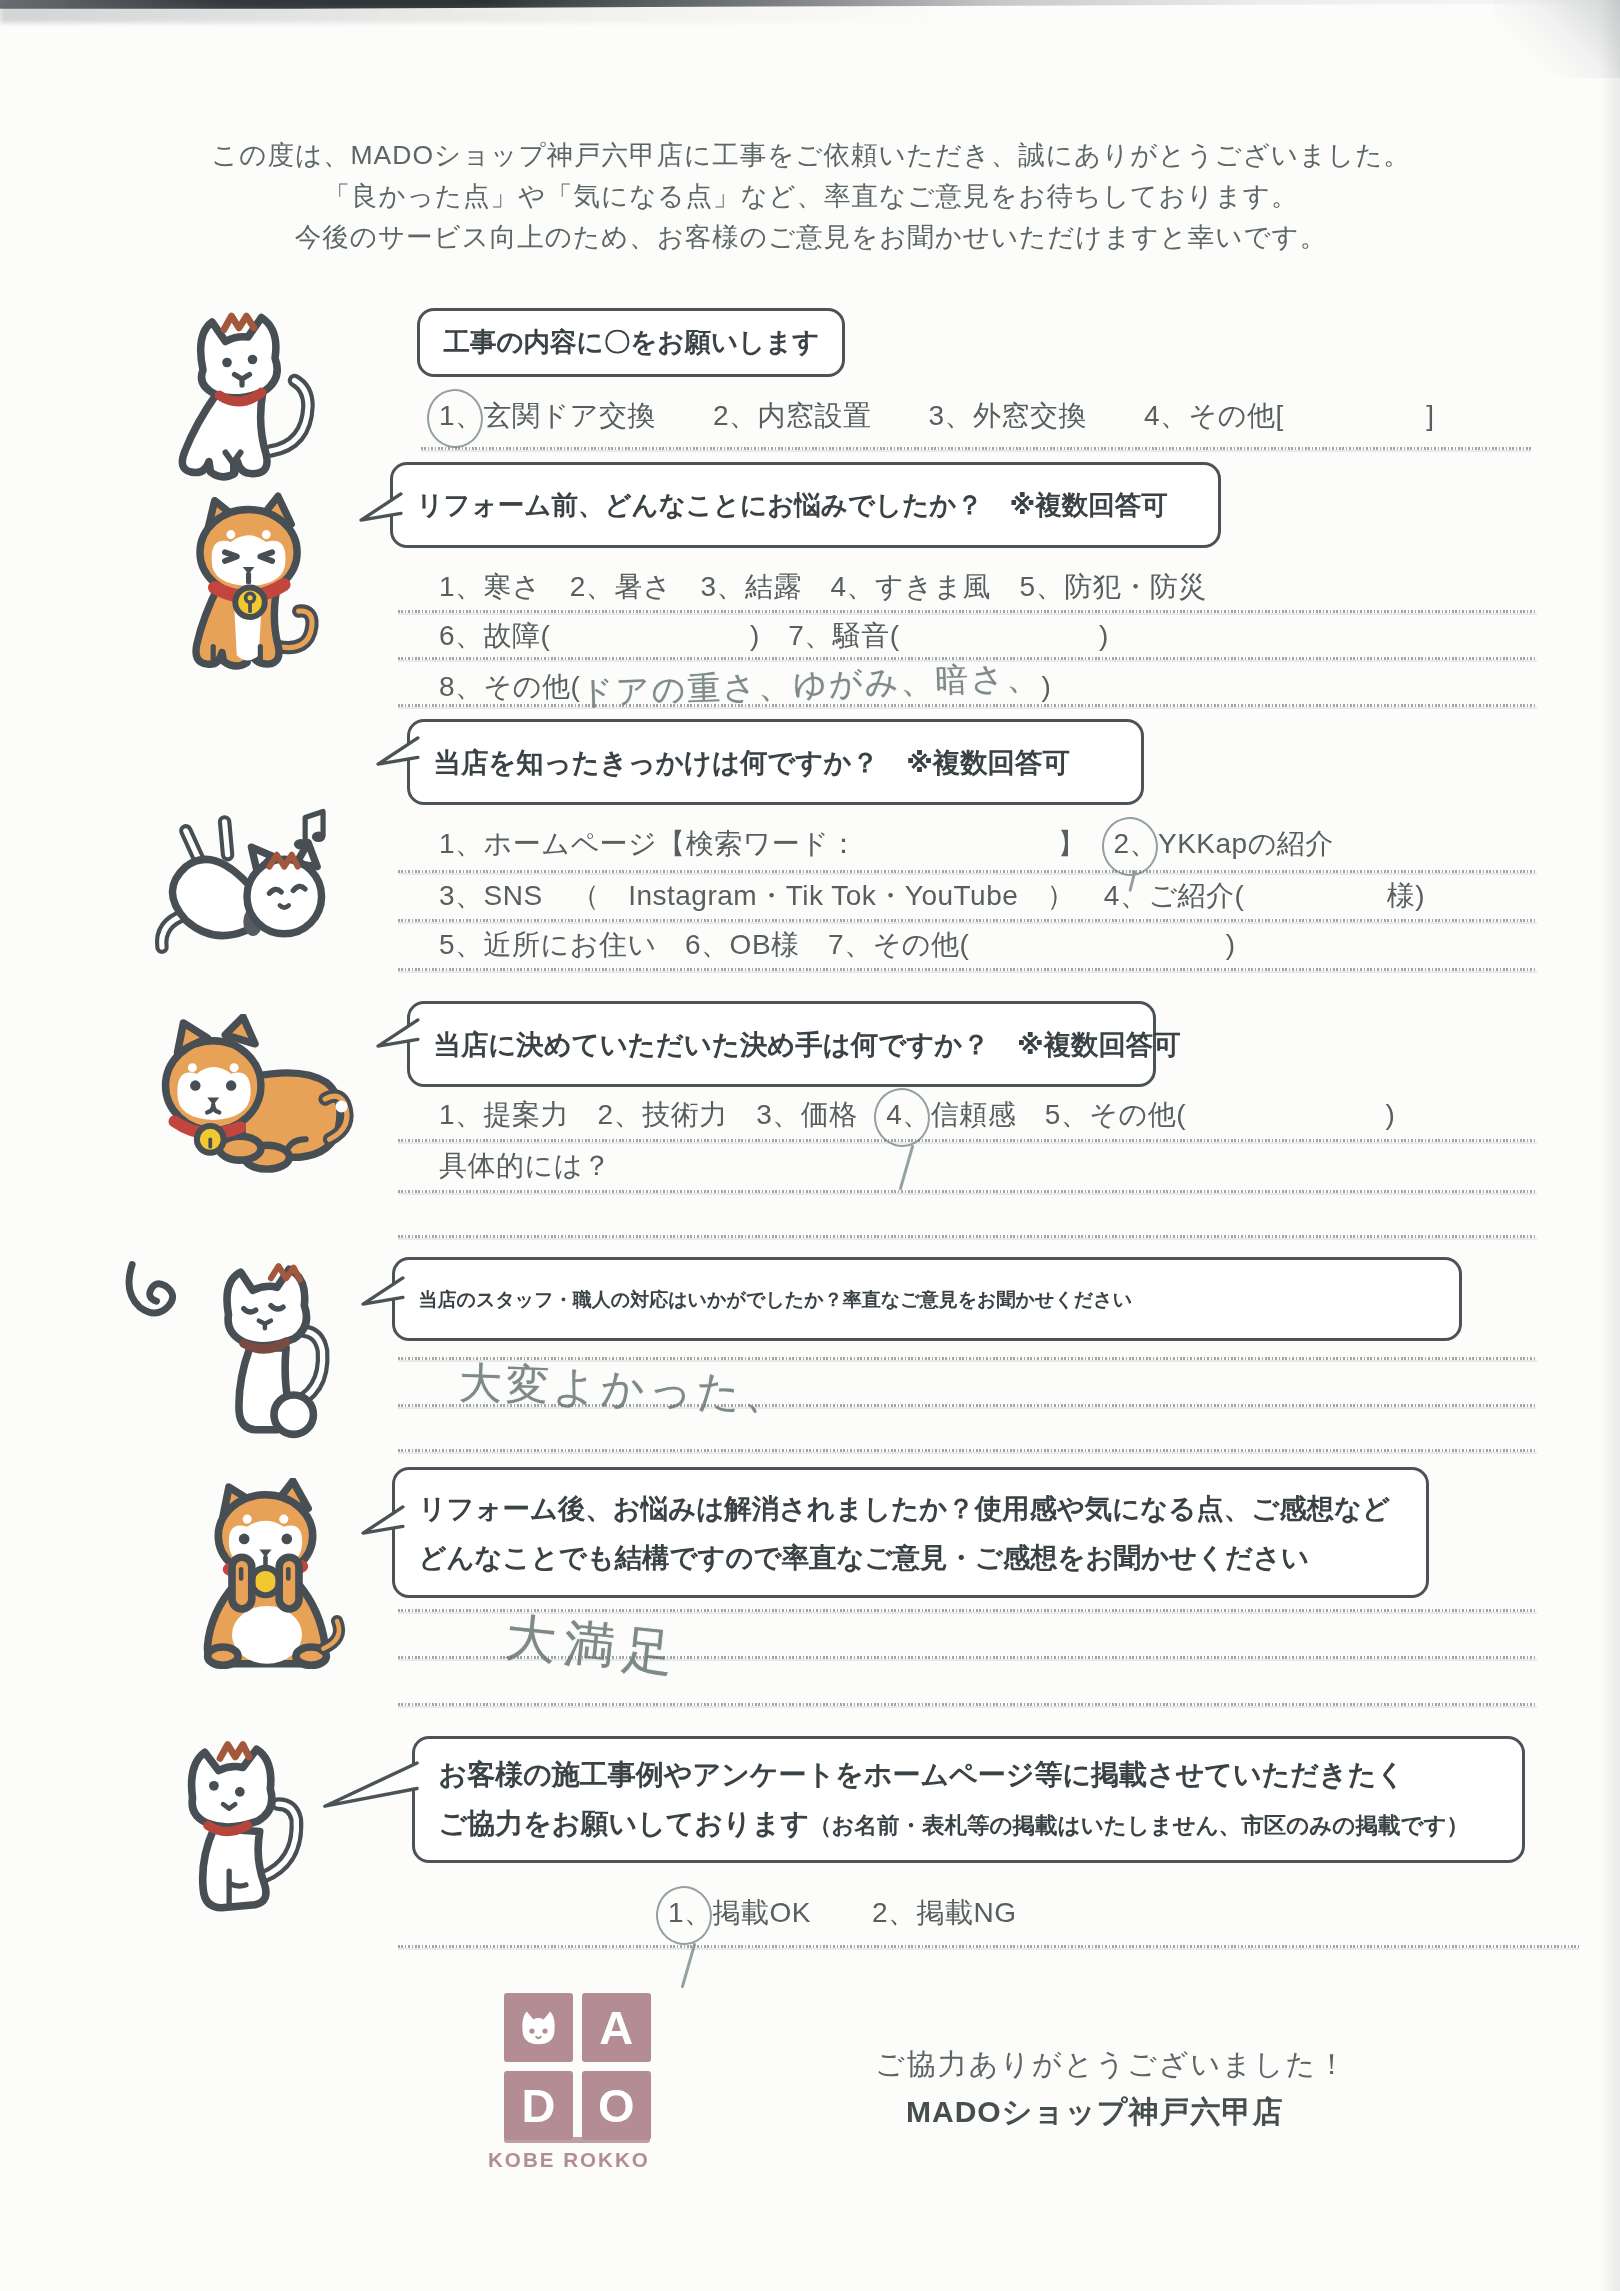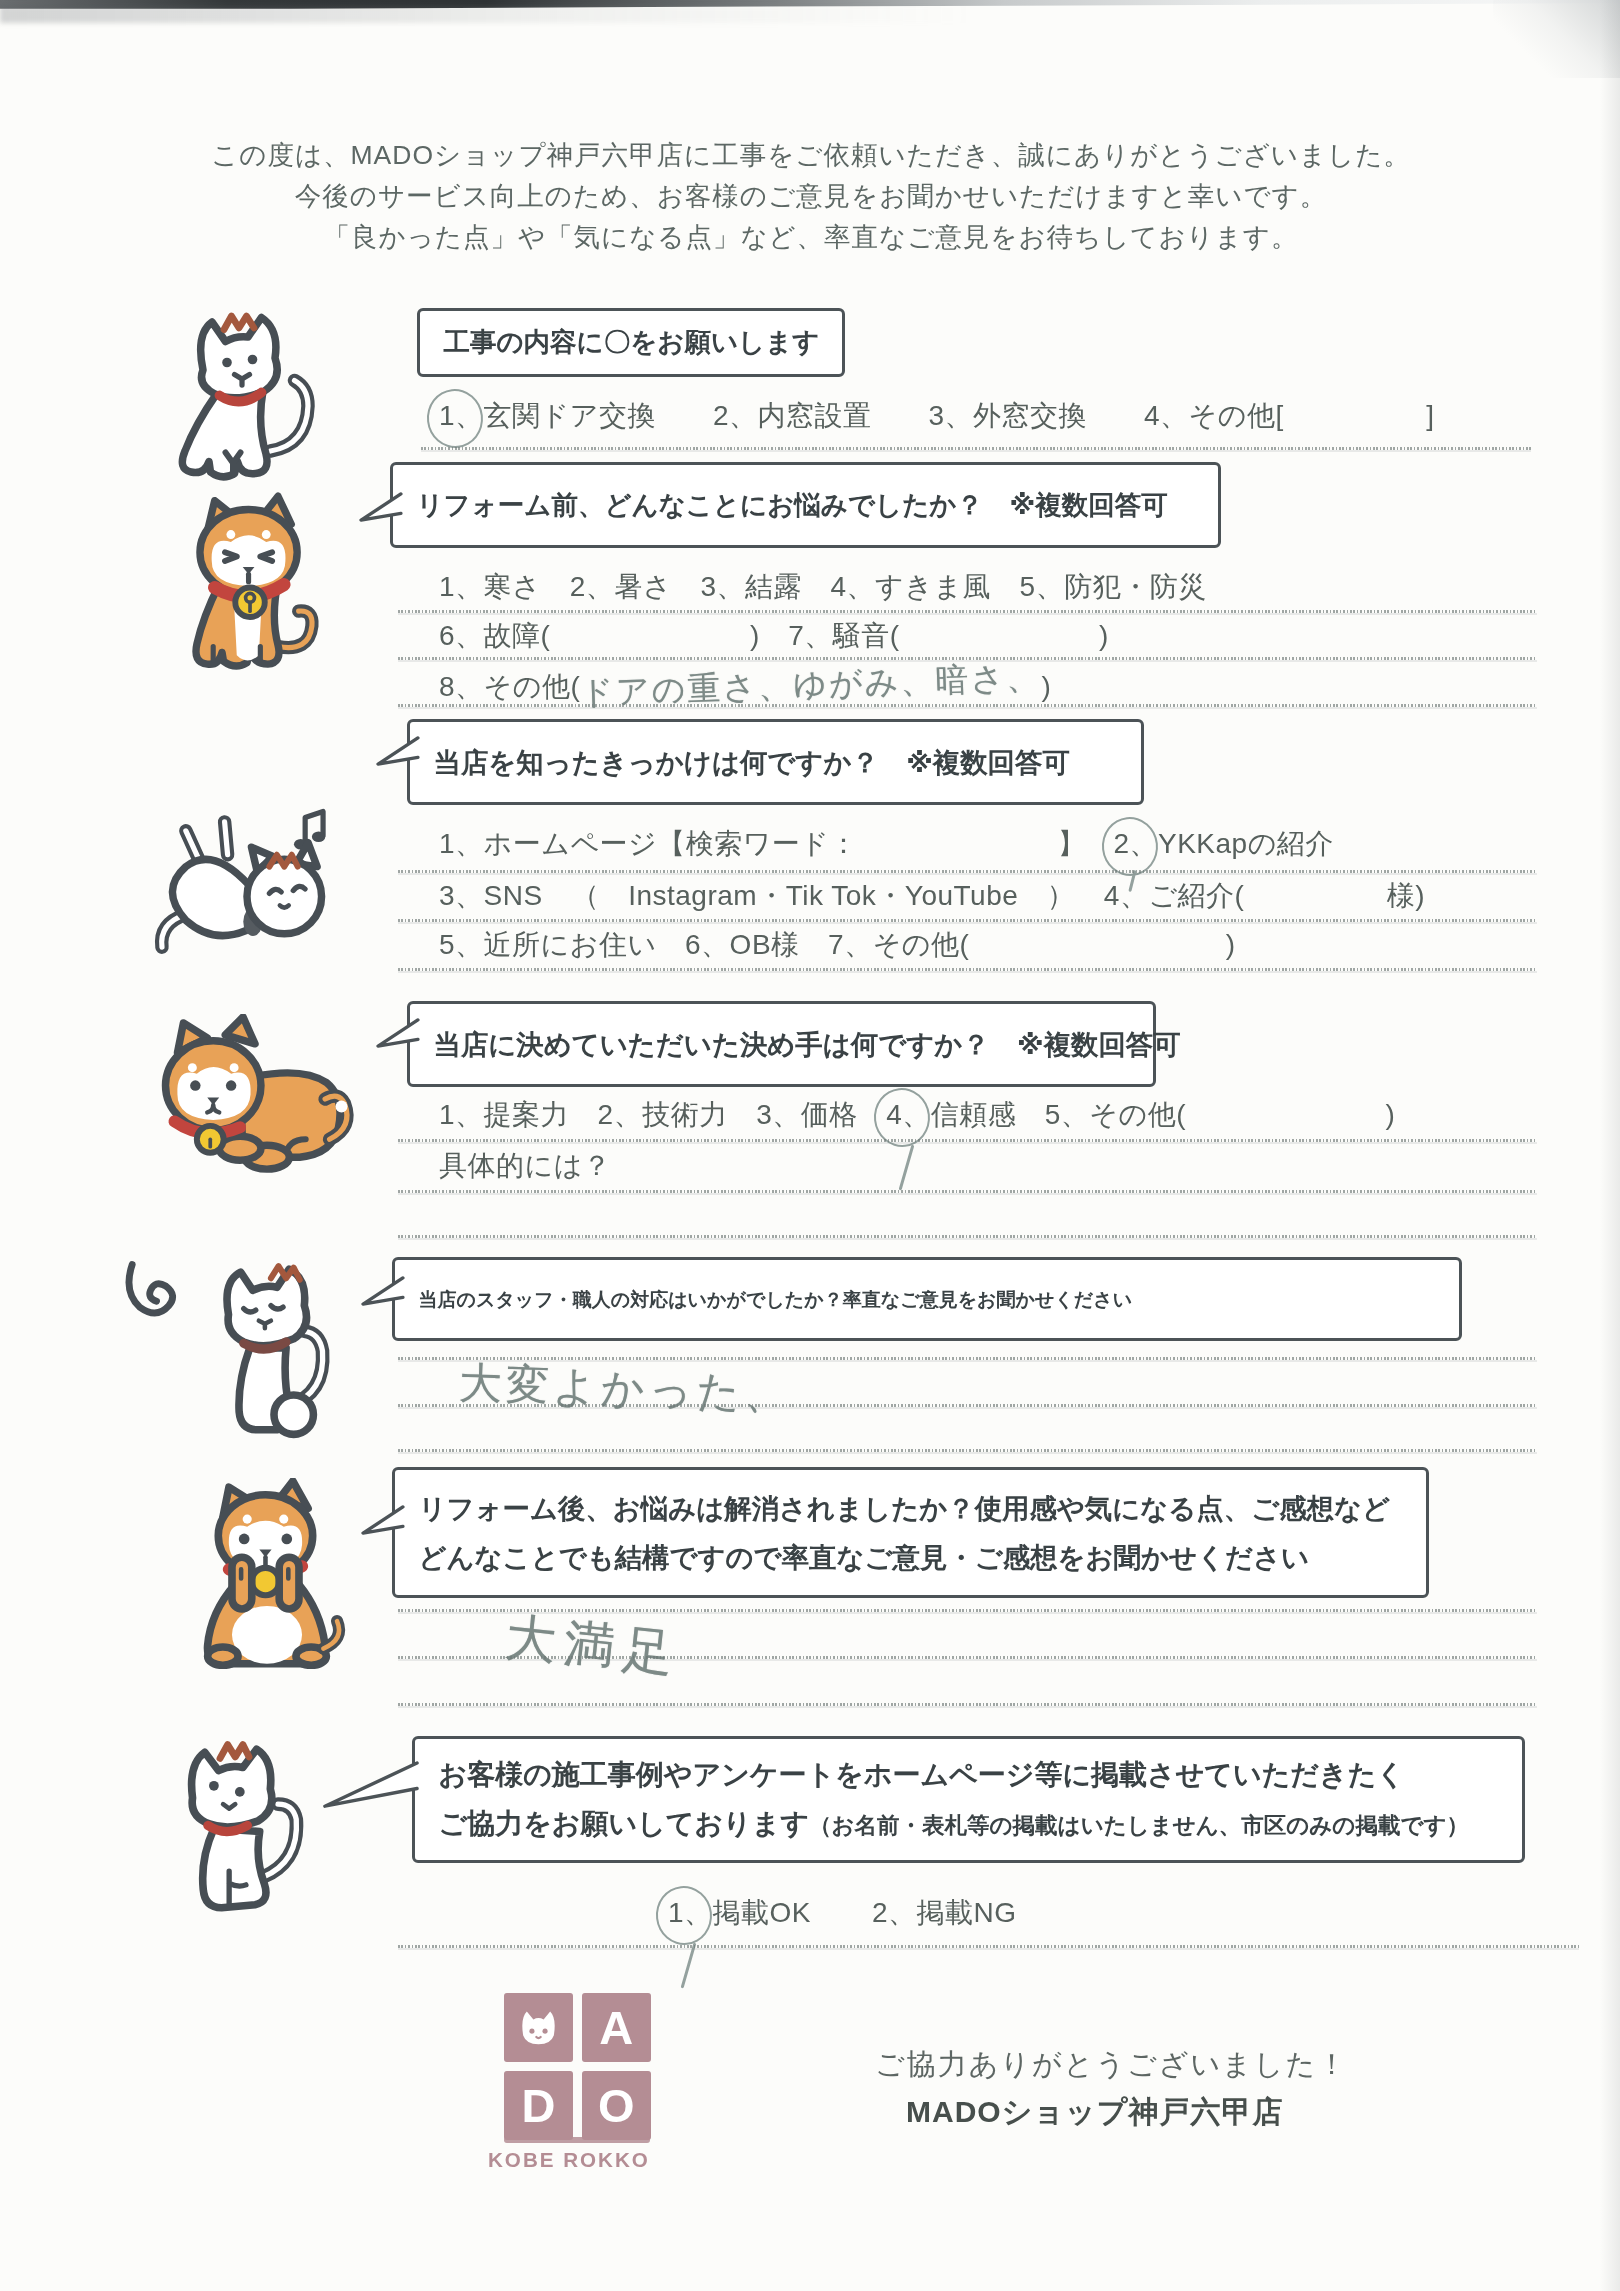--- a/index.html
+++ b/index.html
@@ -19,21 +19,21 @@
     filter:blur(2.9px);}
   .scan-corner{position:absolute;right:0;top:0;width:127px;height:78px;
     background:linear-gradient(225deg,rgba(205,208,209,.9),rgba(222,224,224,.35) 45%,transparent 72%);}
   .scan-right{position:absolute;right:0;top:0;width:19.6px;height:100%;
     background:linear-gradient(to left,rgba(120,125,127,.14),transparent);}
   
   .intro{position:absolute;left:201px;top:135px;width:1220px;text-align:center;
     font-size:26.5px;color:#5c6764;letter-spacing:1px;}
   .intro div{height:41px;line-height:41px;white-space:pre;}
   
-  .bubble{position:absolute;background:#fff;border:3.4px solid #4c5357;border-radius:6px;
+  .bubble{position:absolute;background:#fff;border:3.4px solid #4c5357;border-radius:17px;
     display:flex;flex-direction:column;justify-content:center;padding:0 23.5px;box-sizing:border-box;}
   .bubble .t{font-weight:bold;font-size:27.4px;color:#3a4245;white-space:pre;line-height:49px;}
   .tail{position:absolute;}
   
   .opt{position:absolute;font-size:28px;color:#57605d;white-space:pre;letter-spacing:0.5px;
     display:flex;align-items:baseline;}
   .rule{position:absolute;height:2.9px;opacity:.85;
     background-image:repeating-linear-gradient(90deg,rgba(108,118,116,.75) 0 1.5px,rgba(255,255,255,0) 1.5px 3.4px);
     box-shadow:0 2px 0 rgba(108,118,116,.16);}
   
@@ -64,22 +64,22 @@
 </head>
 <body>
 
 <div class="scan-top"></div>
 <div class="scan-top-soft"></div>
 <div class="scan-corner"></div>
 <div class="scan-right"></div>
 
 <div class="intro">
   <div>この度は、MADOショップ神戸六甲店に工事をご依頼いただき、誠にありがとうございました。</div>
+  <div>「良かった点」や「気になる点」など、率直なご意見をお待ちしております。</div>
   <div>今後のサービス向上のため、お客様のご意見をお聞かせいただけますと幸いです。</div>
-  <div>「良かった点」や「気になる点」など、率直なご意見をお待ちしております。</div>
 </div>
 
 <div class="abs" style="left:165px;top:304px;width:169px;height:201px">
 <svg width="169" height="201" viewBox="0 0 112 134">
  <g stroke="#474e54" stroke-width="5" stroke-linecap="round" stroke-linejoin="round">
   <path d="M70 98 Q94 94 95 68 Q95 56 86 51" fill="none" stroke-width="9"></path>
   <path d="M70 98 Q94 94 95 68 Q95 56 86 51" fill="none" stroke="#fff" stroke-width="3.5"></path>
   <path d="M34 60 Q20 80 13 98 Q8 110 17 112 Q26 114 29 105 L30 112 Q38 118 46 113 L48 105 Q50 114 60 113 Q70 112 67 100 Q61 80 65 58 Z" fill="#fff"></path>
   <path d="M25 44 Q20 20 31 12 L40 25 Q47 21 55 22 L64 9 Q76 17 73 36 Q78 50 66 58 Q47 66 33 60 Q21 54 25 44 Z" fill="#fff"></path>
   <polyline points="39,17 44,8 49,16 54,8 59,16" fill="none" stroke="#a3583d" stroke-width="4.5"></polyline>

